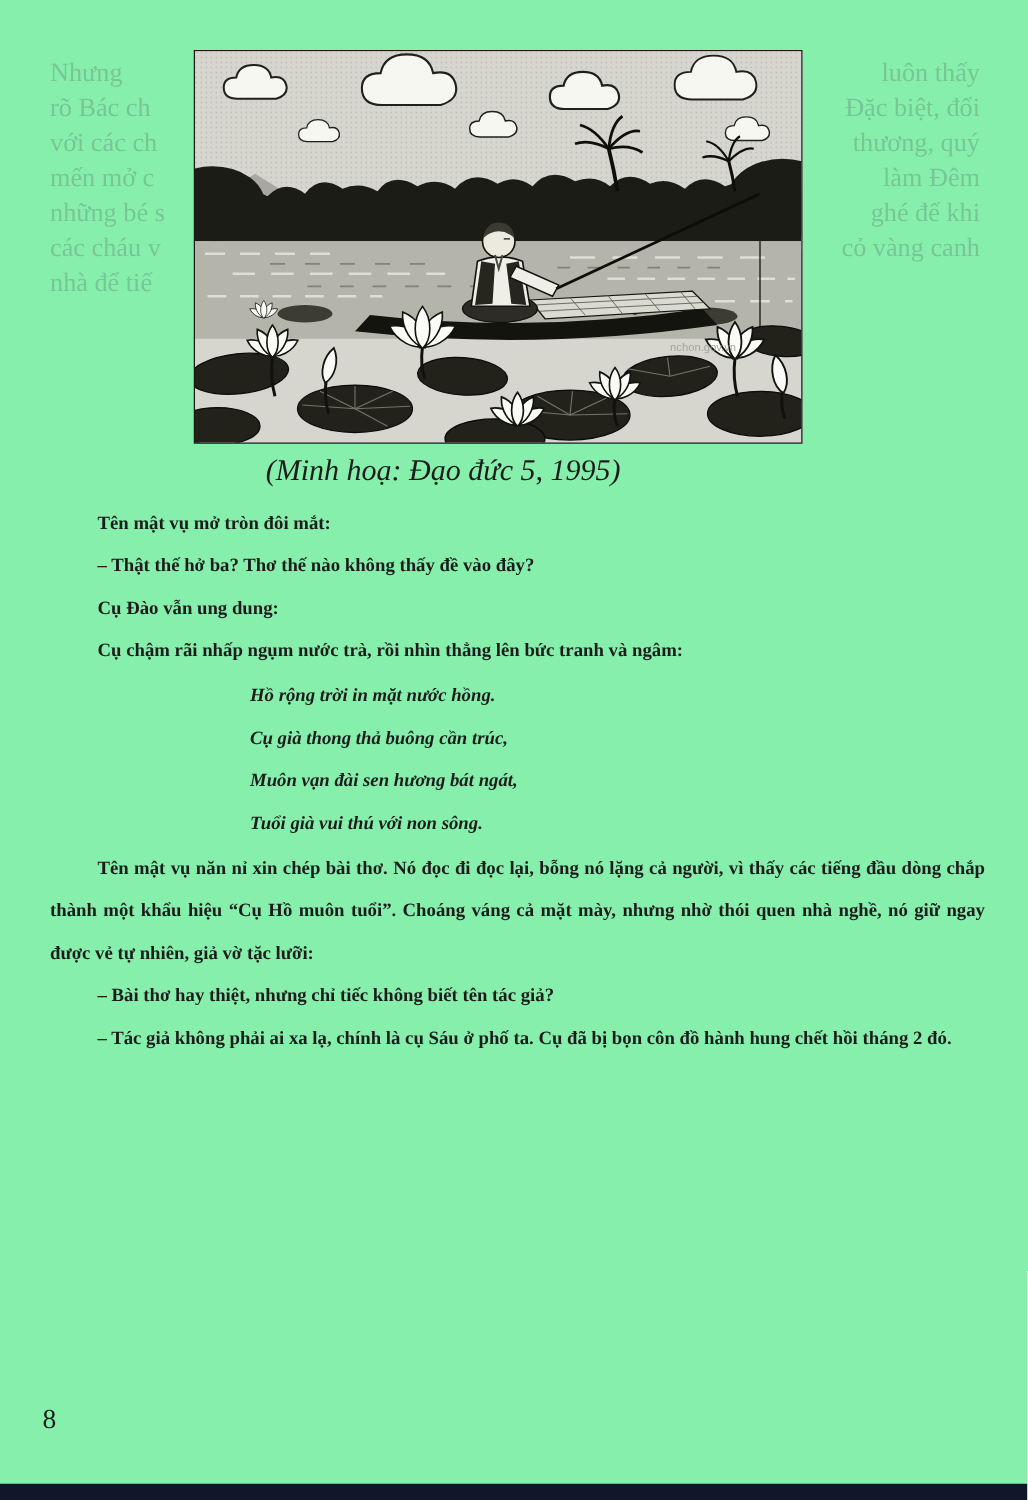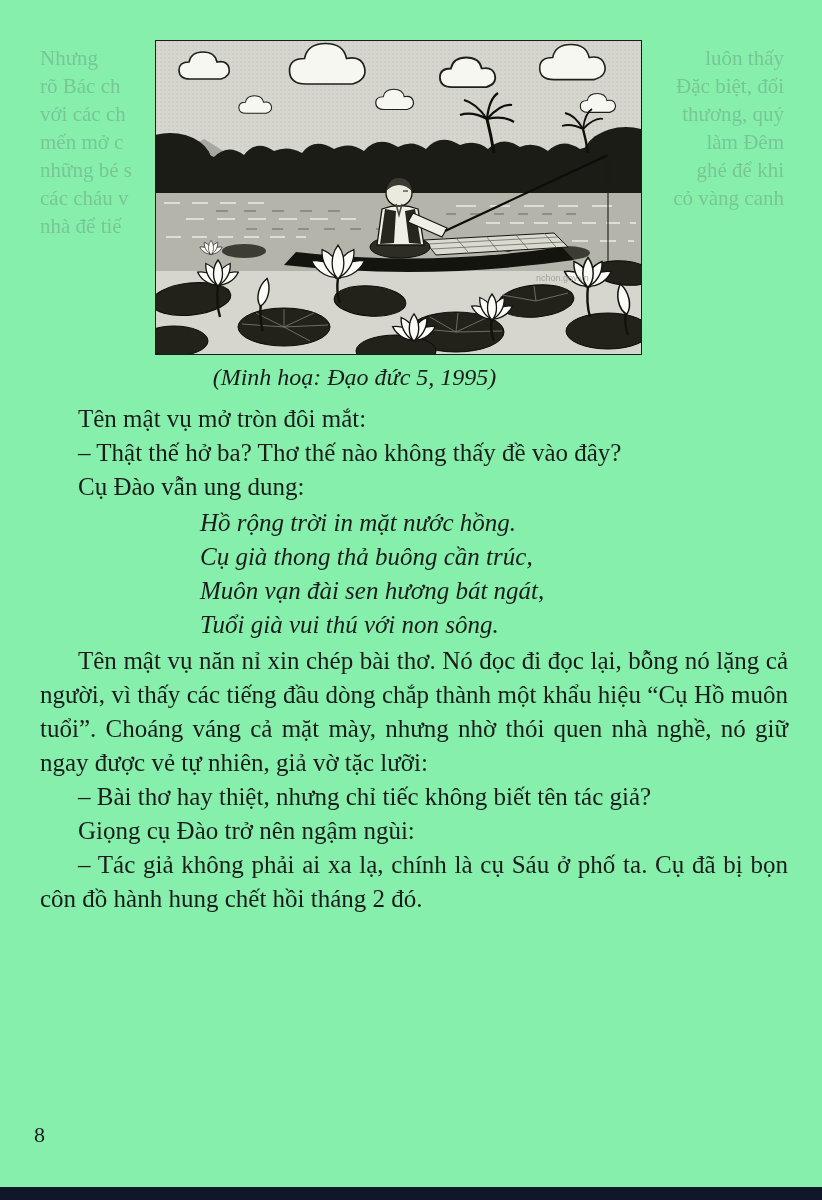--- a/index.html
+++ b/index.html
@@ -53,23 +53,24 @@
     text-align: center;
     font-style: italic;
     font-size: 24px;
     line-height: 26px;
   }
 
   .body-text {
     position: relative;
     z-index: 1;
     margin: 12px 34px 0 40px;
-    font-size: 25px;
+    font-size: 15px;
     line-height: 34px;
     text-align: justify;
+    font-weight: bold;
   }
   .body-text p {
     margin: 0;
     text-indent: 38px;
   }
   .poem {
     margin: 2px 0 2px 160px;
     font-style: italic;
     text-align: left;
   }
@@ -293,30 +294,30 @@
       <text x="380" y="240" font-size="9" fill="#9b9b93" opacity="0.85" font-family="Liberation Sans, sans-serif">nchon.gov.vn</text>
     </svg>
   </div>
 
   <div class="caption">(Minh hoạ: Đạo đức 5, 1995)</div>
 
   <div class="body-text">
     <p>Tên mật vụ mở tròn đôi mắt:</p>
     <p>– Thật thế hở ba? Thơ thế nào không thấy đề vào đây?</p>
     <p>Cụ Đào vẫn ung dung:</p>
+    <p>Cụ chậm rãi nhấp ngụm nước trà, rồi nhìn thẳng lên bức tranh và ngâm:</p>
 
     <div class="poem">
       <div class="poem-line">Hồ rộng trời in mặt nước hồng.</div>
       <div class="poem-line">Cụ già thong thả buông cần trúc,</div>
       <div class="poem-line">Muôn vạn đài sen hương bát ngát,</div>
       <div class="poem-line">Tuổi già vui thú với non sông.</div>
     </div>
 
     <p>Tên mật vụ năn nỉ xin chép bài thơ. Nó đọc đi đọc lại, bỗng nó lặng cả người, vì thấy các tiếng đầu dòng chắp thành một khẩu hiệu “Cụ Hồ muôn tuổi”. Choáng váng cả mặt mày, nhưng nhờ thói quen nhà nghề, nó giữ ngay được vẻ tự nhiên, giả vờ tặc lưỡi:</p>
     <p>– Bài thơ hay thiệt, nhưng chỉ tiếc không biết tên tác giả?</p>
-    <p>Giọng cụ Đào trở nên ngậm ngùi:</p>
     <p>– Tác giả không phải ai xa lạ, chính là cụ Sáu ở phố ta. Cụ đã bị bọn côn đồ hành hung chết hồi tháng 2 đó.</p>
   </div>
 
   <div class="page-number">8</div>
 
   <div class="bottom-bar"></div>
 </div>
 
 </body></html>

